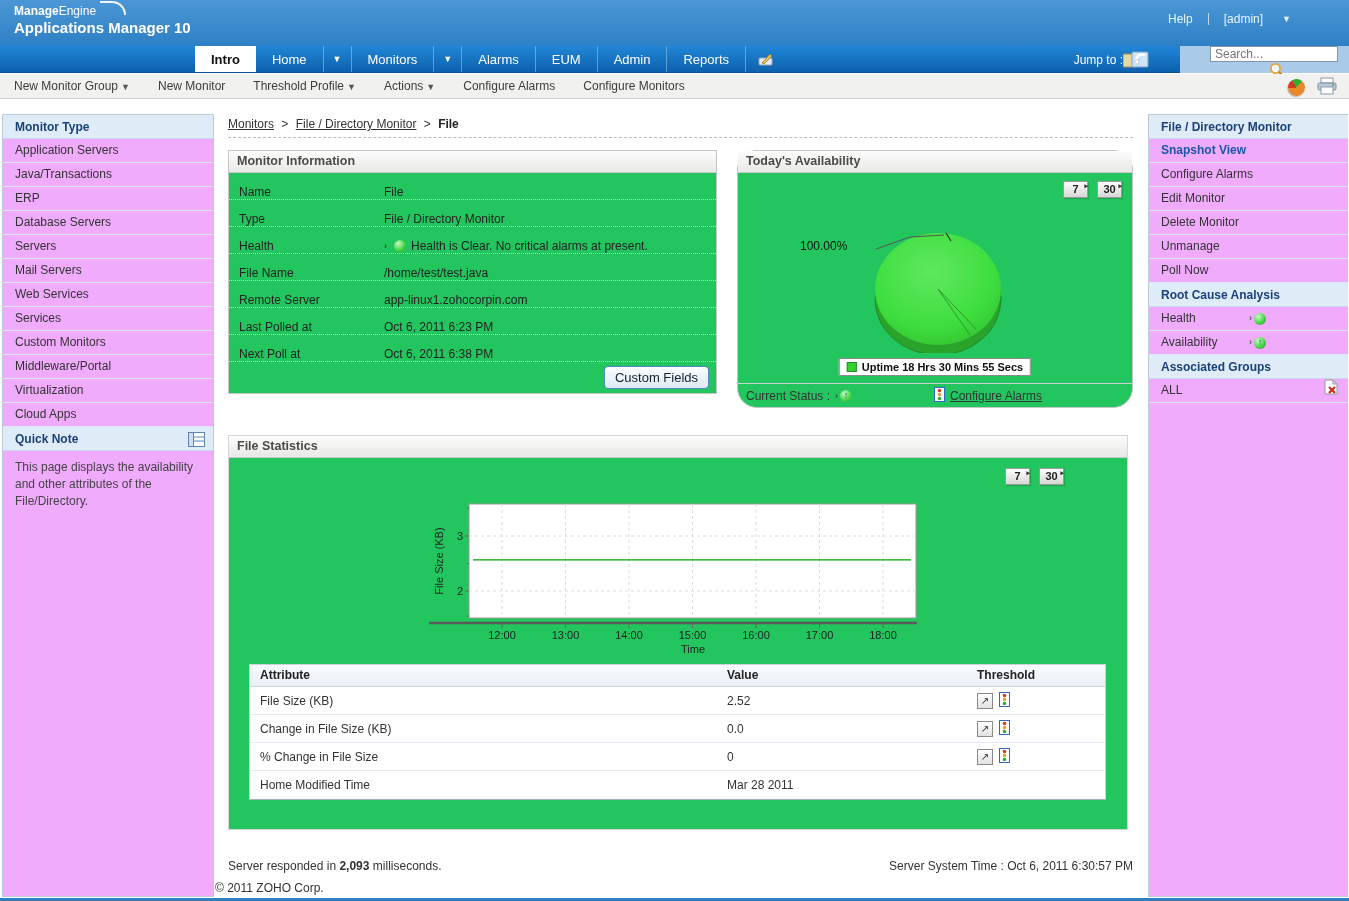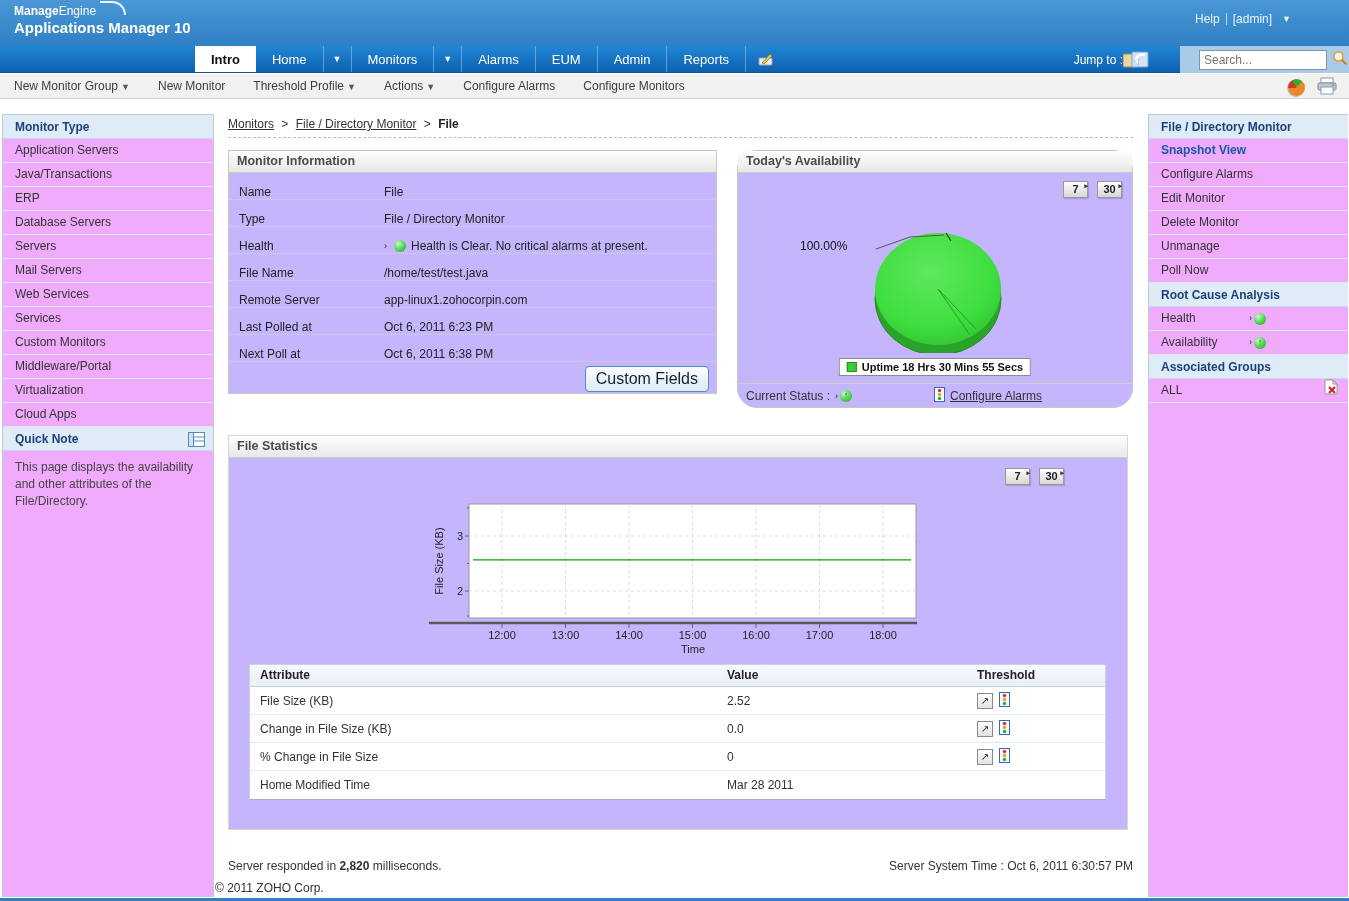--- a/index.html
+++ b/index.html
@@ -9,40 +9,40 @@
   
   .topbar { position:absolute; left:0; top:0; width:1349px; height:46px;
             background:linear-gradient(180deg,#4b97d6 0%,#2e80c4 100%); }
   .logo { position:absolute; left:14px; top:5px; color:#fff; line-height:1.15; }
   .logo .l1 { font-size:12px; font-weight:bold; }
   .logo .l1 .lt { font-weight:normal; }
   .logo .l2 { font-size:15px; font-weight:bold; }
   .logo-swoosh { position:absolute; left:86px; top:-4px; width:26px; height:14px;
                  border:2px solid #fff; border-bottom:none; border-left:none;
                  border-radius:0 14px 0 0; opacity:.9; }
-  .top-right { position:absolute; right:58px; top:12px; color:#eaf4fc; font-size:12px; display:flex; align-items:center; gap:6px; }
+  .top-right { position:absolute; right:58px; top:12px; color:#eaf4fc; font-size:12px; display:flex; align-items:center; gap:15px; }
   .top-right .sep { width:1px; height:12px; background:#bcd8ef; }
   .top-right a { color:#eaf4fc; text-decoration:none; cursor:pointer; }
   .caret { font-size:9px; color:#eaf4fc; margin-left:4px; }
 
   
   .tabbar { position:absolute; left:0; top:46px; width:1349px; height:27px;
             background:linear-gradient(180deg,#2186d6 0%,#0d61ae 100%);
             border-bottom:1px solid #0a518f; display:flex; align-items:stretch; }
   .tab-spacer { width:195px; }
   .tab { display:flex; align-items:center; padding:0 16px; color:#fff; font-size:13px;
          border-right:1px solid rgba(150,200,240,.55); cursor:pointer; white-space:nowrap; }
   .tab.active { background:#fff; color:#111; font-weight:bold; border-right:none; }
   .tab-caret { display:flex; align-items:center; padding:0 9px; color:#fff; font-size:9px;
                border-right:1px solid rgba(150,200,240,.55); cursor:pointer; }
   .tab-pencil { display:flex; align-items:center; padding:0 12px; cursor:pointer; }
   .jumpto { position:absolute; right:200px; top:0; height:27px; display:flex; align-items:center; color:#fff; font-size:12px; }
   .jump-icon { width:26px; height:18px; cursor:pointer; }
   .search-wrap { position:absolute; right:0; top:0; width:169px; height:27px; background:#a9cbe9;
-                 display:flex; align-items:center; padding-left:19px; }
+                 display:flex; align-items:center; padding-left:19px;flex-direction:column; }
   .search-wrap input { width:128px; height:20px; border:1px solid #8296a8; font-size:12px; color:#555; padding:0 4px;
                        font-family:"Liberation Sans", sans-serif; }
   .search-mag { margin-left:5px; cursor:pointer; }
 
   
   .toolbar { position:absolute; left:0; top:74px; width:1349px; height:25px; background:#f1f1ef;
              border-bottom:1px solid #d2d2d0; display:flex; align-items:center; }
   .tool-item { padding:0 14px; color:#3c3c3c; font-size:12px; cursor:pointer; white-space:nowrap; }
   .tool-item .caret2 { font-size:9px; color:#555; margin-left:3px; }
   .toolbar-icons { position:absolute; right:12px; top:3px; display:flex; gap:12px; align-items:center; }
@@ -71,32 +71,32 @@
   .grp-row { display:flex; align-items:center; justify-content:space-between; padding-right:10px; }
 
   
   .main { position:absolute; left:215px; top:99px; width:933px; height:798px; }
   .breadcrumb { position:absolute; left:13px; top:18px; color:#333; }
   .breadcrumb a { color:#333; text-decoration:underline; cursor:pointer; }
   .breadcrumb .cur { font-weight:bold; color:#222; }
   .bc-sep { margin:0 4px; }
   .dashline { position:absolute; left:13px; top:38px; width:905px; border-top:1px dashed #bdbdbd; }
 
-  .panel { position:absolute; border:1px solid #c6c6c6; background:#c4b5fd; }
+  .panel { position:absolute; border:1px solid #c6c6c6; background:#22c55e; }
   .panel-hdr { height:22px; line-height:21px; background:linear-gradient(180deg,#fdfdfd,#e8e8e6);
                border-bottom:1px solid #c9c9c9; font-weight:bold; color:#4b4b47; padding-left:8px; font-size:12.5px; }
 
   
   .p-info { left:13px; top:51px; width:489px; height:244px; }
   .inforow { display:flex; align-items:flex-end; height:27px; border-bottom:1px dotted #d5d5d5; }
   .inforow .lbl { width:155px; padding-left:10px; color:#222; }
   .inforow .val { color:#222; display:flex; align-items:center; gap:5px; }
   .btnrow { height:32px; position:relative; }
   .btn-custom { position:absolute; right:7px; top:4px; border:1px solid #4f8cc8; border-radius:4px;
-                background:linear-gradient(180deg,#fdfdfd,#dde9f4); padding:3px 10px; font-size:16px;
+                background:linear-gradient(180deg,#fdfdfd,#dde9f4); padding:3px 10px; font-size:13px;
                 color:#123; cursor:pointer; font-family:"Liberation Sans", sans-serif; }
 
   
   .p-avail { left:522px; top:51px; width:396px; height:258px;border-radius:20px; }
   .avail-body { position:relative; height:210px; }
   .minibtns { position:absolute; display:flex; gap:9px; }
   .mini-btn { min-width:25px; height:17px; background:linear-gradient(180deg,#fefefe,#d6d6d4);
               border:1px solid #9a9a9a; font-weight:bold; font-size:11px; color:#222; text-align:center;
               line-height:15px; position:relative; cursor:pointer; padding:0 4px;
               box-shadow:1px 1px 1px rgba(0,0,0,.15); }
@@ -469,20 +469,20 @@
           <span class="c1">Home Modified Time</span>
           <span class="c2">Mar 28 2011</span>
           <span class="c3"></span>
         </div>
       </div>
     </div>
   </div>
 
   <div class="foot-l">
     <span>Server responded in</span>
-    <b>2,820</b>
+    <b>2,093</b>
     <span>milliseconds.</span>
   </div>
   <div class="foot-r">Server System Time : Oct 6, 2011 6:30:57 PM</div>
   <div class="foot-c">© 2011 ZOHO Corp.</div>
 </div>
 
 <div class="bottom-bar"></div>
 
 </body></html>

